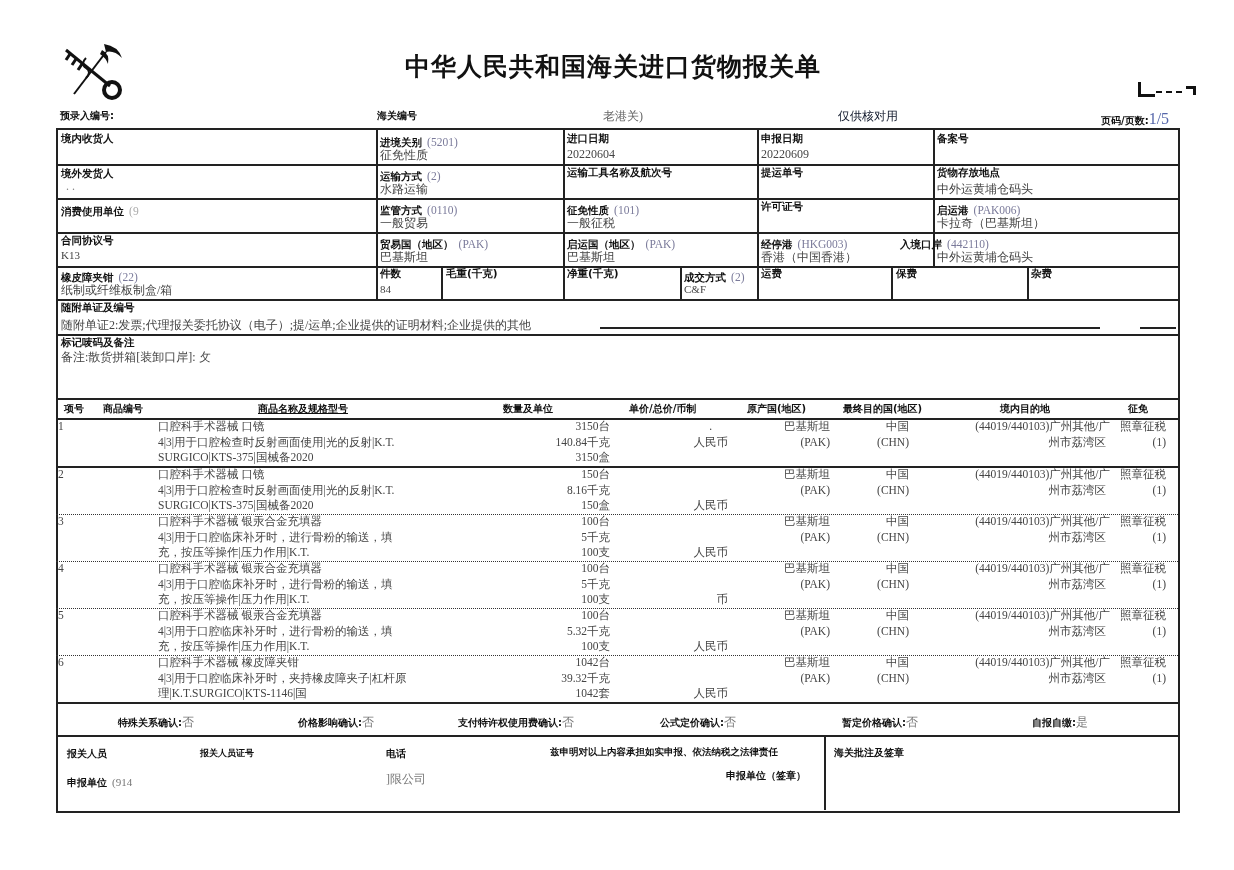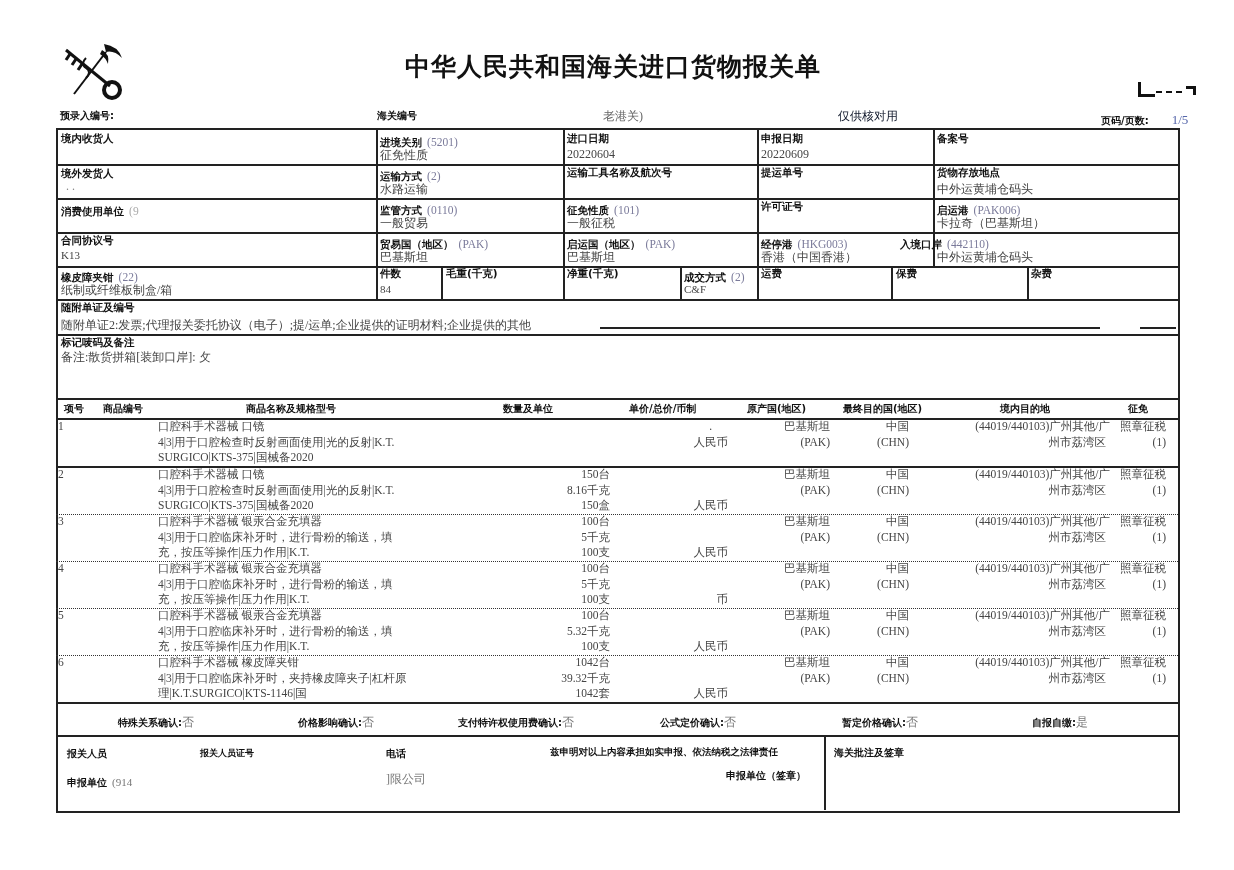--- a/index.html
+++ b/index.html
@@ -43,21 +43,21 @@
 
 <div class="abs" style="left:1138px; top:82px; width:14px; height:12px; border-left:3px solid #111; border-bottom:3px solid #111;"></div>
 <div class="abs" style="left:1156px; top:91px; width:26px; height:0; border-top:2px dashed #111;"></div>
 <div class="abs" style="left:1186px; top:86px; width:7px; height:6px; border-top:3px solid #111; border-right:3px solid #111;"></div>
 
 <div class="abs lbl" style="left:60px; top:109px; font-size:10px;">预录入编号:</div>
 <div class="abs lbl" style="left:377px; top:109px; font-size:10px;">海关编号</div>
 <div class="abs val" style="left:603px; top:108px; color:#666;">老港关)</div>
 <div class="abs val" style="left:838px; top:108px; color:#0f172a;">仅供核对用</div>
 <div class="abs" style="left:1101px; top:109px; white-space:nowrap;">
-  <span class="lbl" style="font-size:10px;">页码/页数:</span><span class="val" style="color:#5566aa; font-size:13px;margin-left:23px;">1/5</span>
+  <span class="lbl" style="font-size:10px;">页码/页数:</span><span class="val" style="color:#5566aa; font-size:16px;">1/5</span>
 </div>
 
 <div class="abs" style="left:56px; top:128px; width:1120px; height:681px; border:2px solid #222;"></div>
 
 <div class="hline" style="left:56px; top:164px; width:1122px;"></div>
 <div class="hline" style="left:56px; top:198px; width:1122px;"></div>
 <div class="hline" style="left:56px; top:232px; width:1122px;"></div>
 <div class="hline" style="left:56px; top:266px; width:1122px;"></div>
 <div class="hline" style="left:56px; top:299px; width:1122px;"></div>
 <div class="hline" style="left:56px; top:334px; width:1122px;"></div>
@@ -167,40 +167,45 @@
 <div class="abs lbl" style="left:61px; top:301px;">随附单证及编号</div>
 <div class="abs val" style="left:61px; top:317px;">随附单证2:发票;代理报关委托协议（电子）;提/运单;企业提供的证明材料;企业提供的其他</div>
 <div class="abs" style="left:600px; top:327px; width:500px; height:2px; background:#222;"></div>
 <div class="abs" style="left:1140px; top:327px; width:36px; height:2px; background:#222;"></div>
 
 <div class="abs lbl" style="left:61px; top:336px;">标记唛码及备注</div>
 <div class="abs val" style="left:61px; top:349px;">备注:散货拼箱[装卸口岸]: 攵</div>
 
 <div class="abs hdr" style="left:64px; top:402px;">项号</div>
 <div class="abs hdr" style="left:103px; top:402px;">商品编号</div>
-<div class="abs hdr" style="left:246px; top:402px;">商品名称及规格型号</div>
+<div class="abs hdr" style="left:258px; top:402px;text-decoration:underline;">商品名称及规格型号</div>
 <div class="abs hdr" style="left:503px; top:402px;">数量及单位</div>
 <div class="abs hdr" style="left:629px; top:402px;">单价/总价/币制</div>
 <div class="abs hdr" style="left:747px; top:402px;">原产国(地区)</div>
 <div class="abs hdr" style="left:843px; top:402px;">最终目的国(地区)</div>
 <div class="abs hdr" style="left:1000px; top:402px;">境内目的地</div>
 <div class="abs hdr" style="left:1128px; top:402px;">征免</div>
 
 <div class="hline" style="left:56px; top:466px; width:1122px;"></div>
 <div class="hline dot" style="left:56px; top:514px; width:1122px;"></div>
 <div class="hline dot" style="left:56px; top:561px; width:1122px;"></div>
 <div class="hline dot" style="left:56px; top:608px; width:1122px;"></div>
 <div class="hline dot" style="left:56px; top:655px; width:1122px;"></div>
 
 <div class="abs" style="left:56px; top:419px; width:1122px; height:47px;">
   <div class="abs item-line" style="left:2px; top:0;">1</div>
   <div class="abs" style="left:102px; top:0;">
     <div class="item-line">口腔科手术器械 口镜</div>
     <div class="item-line">4|3|用于口腔检查时反射画面使用|光的反射|K.T.</div>
     <div class="item-line">SURGICO|KTS-375|国械备2020</div>
+  </div>
+  <div class="abs r" style="left:440px; top:0; width:114px;">
+    <div class="item-line">3150台</div>
+    <div class="item-line">140.84千克</div>
+    <div class="item-line">3150盒</div>
   </div>
   <div class="abs r" style="left:580px; top:0; width:92px;">
     <div class="item-line"></div>
     <div class="item-line" style="padding-right:16px;">.</div>
     <div class="item-line">人民币</div>
   </div>
   <div class="abs r" style="left:700px; top:0; width:74px;">
     <div class="item-line">巴基斯坦</div>
     <div class="item-line">(PAK)</div>
   </div>

